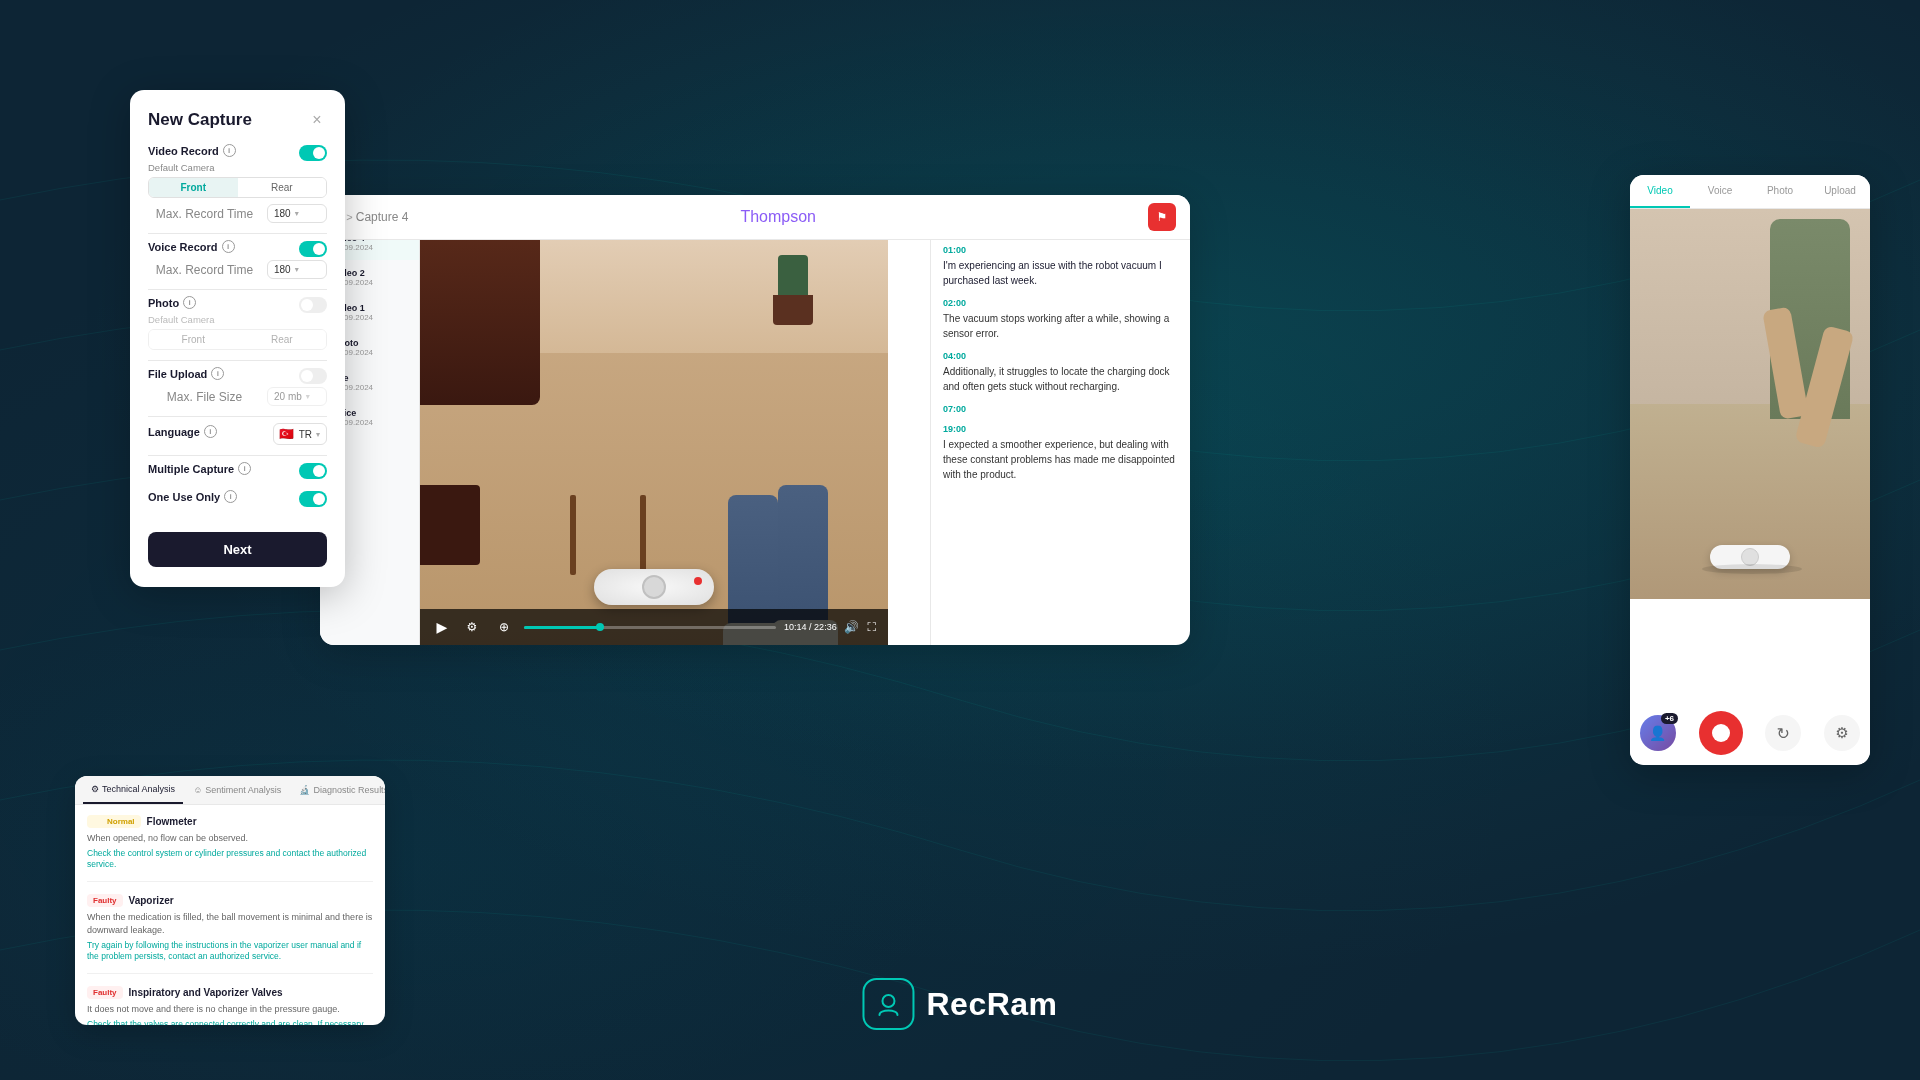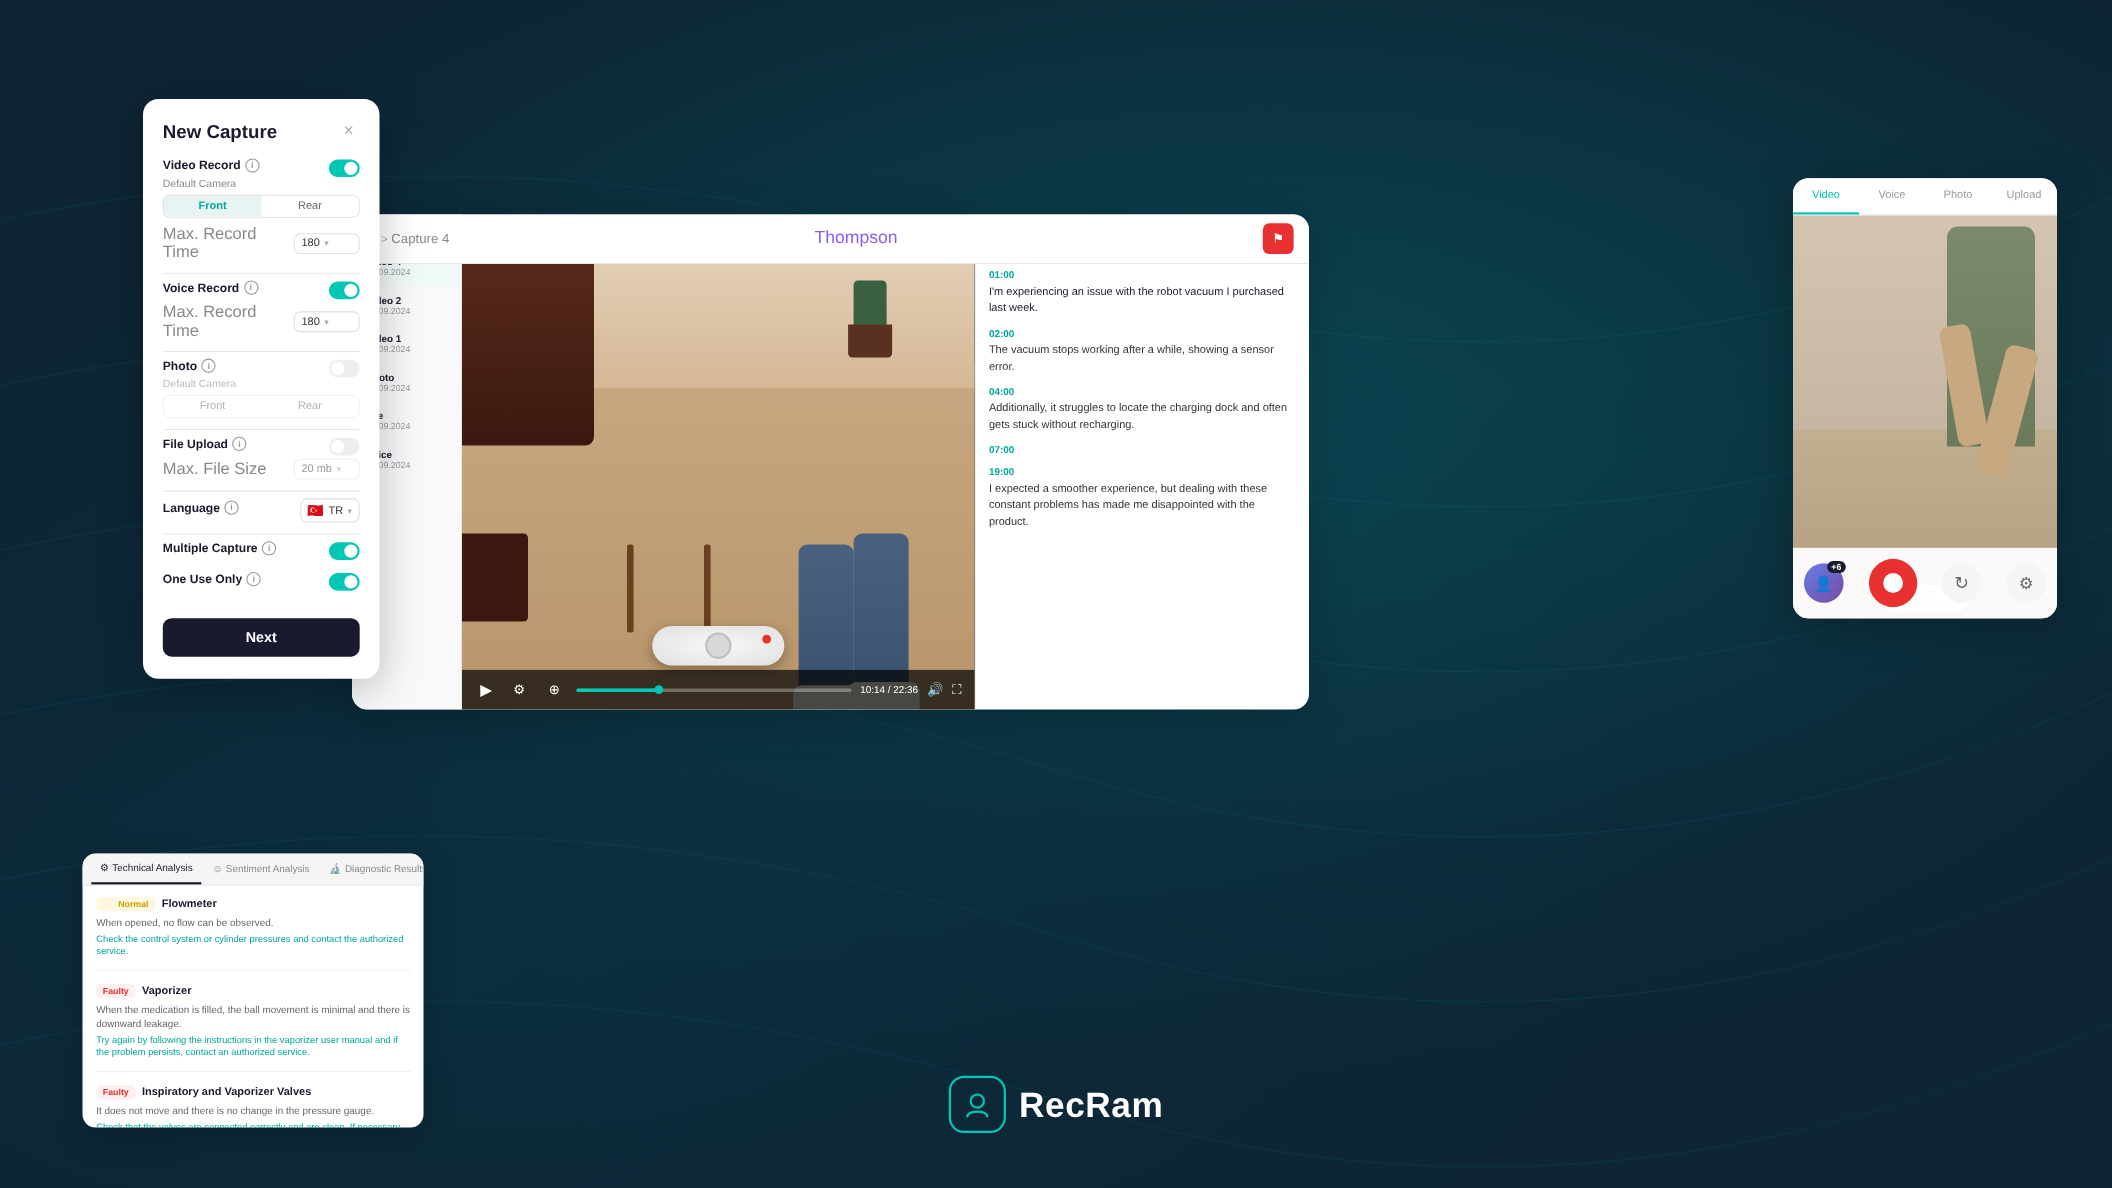--- a/index.html
+++ b/index.html
@@ -167,23 +167,24 @@
       font-weight: 600;
     }
 
     .select-row {
       display: flex;
       align-items: center;
       gap: 6px;
       margin-top: 2px;
     }
     .sub-label {
-      font-size: 15px;
+      font-size: 12px;
       color: #888;
       flex: 1;
+      text-align: center;
     }
     .time-select {
       display: flex;
       align-items: center;
       border: 1px solid #e0e0e0;
       border-radius: 6px;
       padding: 3px 6px;
       font-size: 10px;
       color: #333;
       cursor: pointer;
@@ -351,24 +352,25 @@
     .fullscreen-btn {
       background: none;
       border: none;
       cursor: pointer;
       color: #fff;
       font-size: 12px;
     }
 
     
     .transcript-panel {
-      width: 304px;
+      width: 260px;
       border-left: 1px solid #e8e8e8;
       display: flex;
       flex-direction: column;
+      margin-left: 42px;
     }
     .transcript-tabs {
       display: flex;
       border-bottom: 1px solid #e8e8e8;
       padding: 0 10px;
     }
     .transcript-tab {
       padding: 12px 10px;
       font-size: 11px;
       font-weight: 500;
@@ -486,24 +488,24 @@
     }
     .analysis-item-action {
       font-size: 8.5px;
       color: #00a99d;
       line-height: 1.4;
     }
 
     
     .recording-panel {
       position: absolute;
-      top: 162px;
+      top: 175px;
       right: 50px;
       width: 240px;
-      height: 400px;
+      height: 590px;
       background: #fff;
       border-radius: 14px;
       box-shadow: 0 8px 40px rgba(0,0,0,0.25);
       overflow: hidden;
       z-index: 90;
     }
     .rec-tabs {
       display: flex;
       border-bottom: 1px solid #e8e8e8;
       background: #fff;

